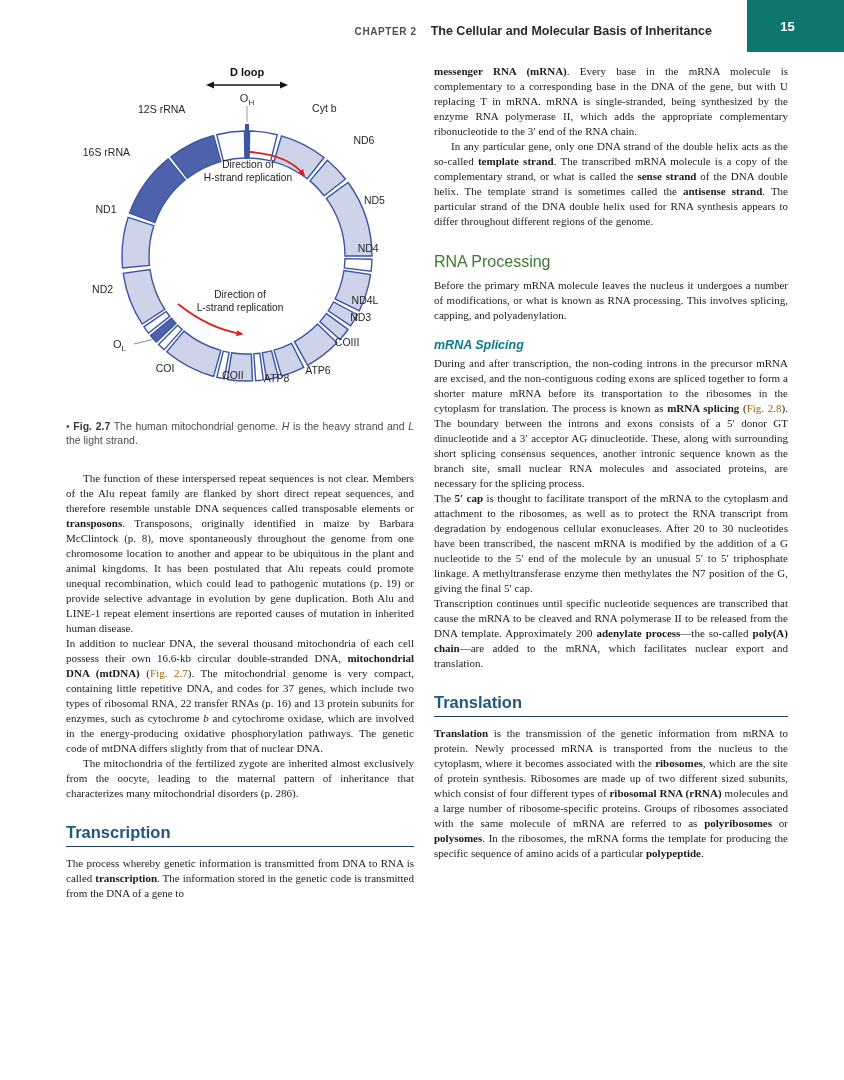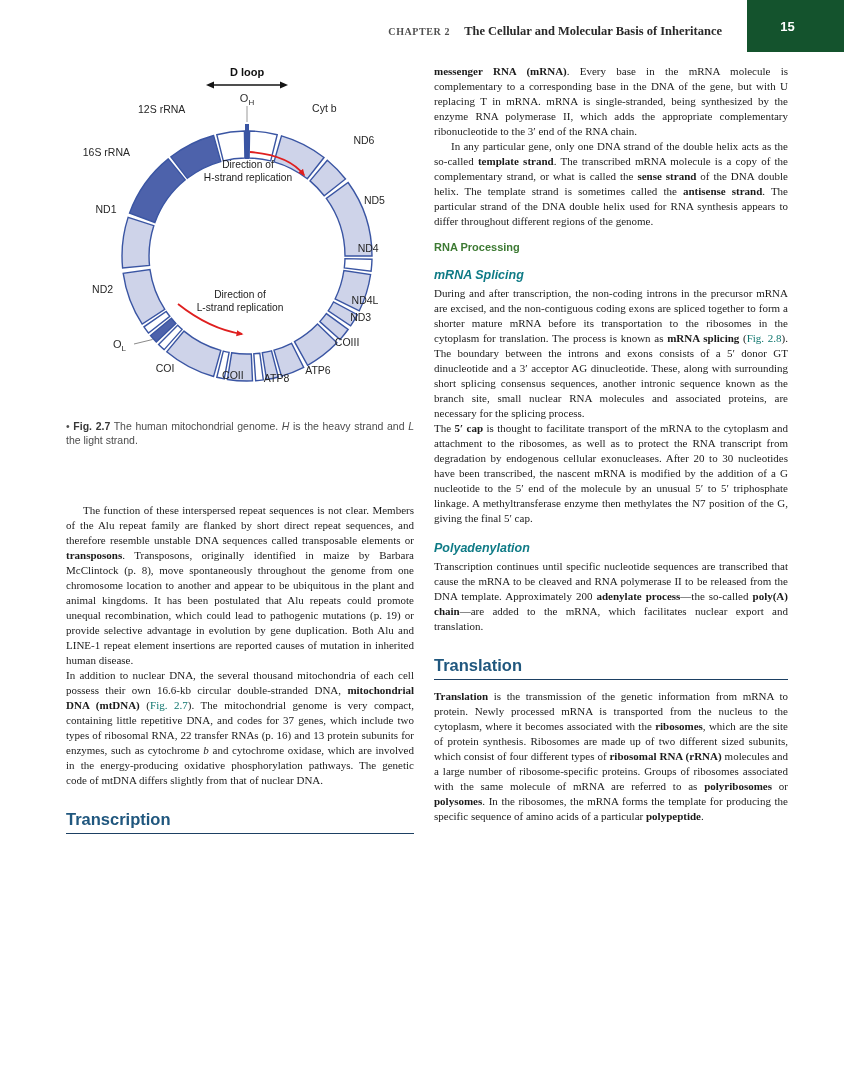--- a/index.html
+++ b/index.html
@@ -1,45 +1,45 @@
 <!DOCTYPE html>
 <html><head>
 <meta charset="utf-8">
 <style>
   html,body{margin:0;padding:0;}
   body{width:844px;height:1080px;background:#ffffff;position:relative;
        font-family:"Liberation Serif",serif;color:#1b1b1b;overflow:hidden;}
 
   
-  .header-text{position:absolute;top:21px;right:122px;font-family:Liberation Serif, serif;white-space:nowrap;}
+  .header-text{position:absolute;top:21px;right:132px;font-family:Liberation Sans, sans-serif;white-space:nowrap;}
   .chapter-label{font-size:10px;color:#4f4f4f;letter-spacing:.6px;font-weight:bold;margin-right:14px;}
   .chapter-title{font-size:12.5px;font-weight:bold;color:#2a2a2a;}
-  .page-num{position:absolute;top:0;right:0;width:97px;height:52px;background:#14532d;
+  .page-num{position:absolute;top:0;right:0;width:97px;height:52px;background:#0f766e;
             color:#fff;font-family:"Liberation Sans",sans-serif;font-weight:bold;font-size:13px;
             display:flex;align-items:center;justify-content:center;padding-right:16px;box-sizing:border-box;}
 
   
   .col{position:absolute;top:64px;}
   #col-left{left:66px;width:348px;}
   #col-right{left:434px;width:354px;}
 
   p.body{font-size:11px;line-height:15px;text-align:justify;margin:0;}
   p.indent{text-indent:17px;}
   .h-blue{font-family:"Liberation Sans",sans-serif;font-size:16.5px;font-weight:bold;color:#20577e;
           margin:22px 0 9px;padding-bottom:4px;border-bottom:1.5px solid #1d4063;}
-  .h-green{font-family:"Liberation Sans",sans-serif;font-size:11px;font-weight:bold;color:#3d7a33;margin:12px 0 7px;}
+  .h-green{font-family:"Liberation Sans",sans-serif;font-size:16px;font-weight:normal;color:#3d7a33;margin:24px 0 7px;}
   .h-teal{font-family:"Liberation Sans",sans-serif;font-size:12.5px;font-weight:bold;font-style:italic;
           color:#0f7b86;margin:15px 0 4px;}
-  .fig-link{color:#0f766e;margin-top:36px;}
+  .fig-link{color:#a16207;margin-top:36px;}
 
   
   .fig-caption{font-family:"Liberation Sans",sans-serif;font-size:10.5px;line-height:13.5px;color:#4d4d4d;
                text-align:justify;margin-top:20px;}
   .fig-caption b{color:#383838;}
-  #para-transposons{margin-top:56px;}
+  #para-transposons{margin-top:24px;}
   .seg-label{font-family:"Liberation Sans",sans-serif;font-size:10.5px;fill:#262626;}
   .dir-label{font-family:"Liberation Sans",sans-serif;font-size:10.2px;fill:#1c1c1c;text-anchor:middle;}
   .dloop-label{font-family:"Liberation Sans",sans-serif;font-size:11px;font-weight:bold;fill:#101010;text-anchor:middle;}
   .origin-label{font-family:"Liberation Sans",sans-serif;font-size:11px;fill:#2e2e2e;}
 </style>
 </head>
 <body>
 
 <div>
   <div class="header-text">
@@ -185,33 +185,35 @@
           <text x="174" y="234" class="dir-label">Direction of</text>
           <text x="174" y="247" class="dir-label">L-strand replication</text>
         </g>
     </svg>
     <figcaption class="fig-caption">• <b>Fig. 2.7</b>  The human mitochondrial genome. <i>H</i> is the heavy strand and <i>L</i> the light strand.</figcaption>
   </figure>
 
   <p class="body indent" id="para-transposons">The function of these interspersed repeat sequences is not clear. Members of the Alu repeat family are flanked by short direct repeat sequences, and therefore resemble unstable DNA sequences called transposable elements or <b>transposons</b>. Transposons, originally identified in maize by Barbara McClintock (p. 8), move spontaneously throughout the genome from one chromosome location to another and appear to be ubiquitous in the plant and animal kingdoms. It has been postulated that Alu repeats could promote unequal recombination, which could lead to pathogenic mutations (p. 19) or provide selective advantage in evolution by gene duplication. Both Alu and LINE-1 repeat element insertions are reported causes of mutation in inherited human disease.</p>
 
   <p class="body">In addition to nuclear DNA, the several thousand mitochondria of each cell possess their own 16.6-kb circular double-stranded DNA, <b>mitochondrial DNA (mtDNA)</b> (<span class="fig-link">Fig. 2.7</span>). The mitochondrial genome is very compact, containing little repetitive DNA, and codes for 37 genes, which include two types of ribosomal RNA, 22 transfer RNAs (p. 16) and 13 protein subunits for enzymes, such as cytochrome <i>b</i> and cytochrome oxidase, which are involved in the energy-producing oxidative phosphorylation pathways. The genetic code of mtDNA differs slightly from that of nuclear DNA.</p>
+  <p class="body indent">The mitochondria of the fertilized zygote are inherited almost exclusively from the oocyte, leading to the maternal pattern of inheritance that characterizes many mitochondrial disorders (p. 286).</p>
 
   <h1 class="h-blue">Transcription</h1>
+  <p class="body">The process whereby genetic information is transmitted from DNA to RNA is called <b>transcription</b>. The information stored in the genetic code is transmitted from the DNA of a gene to</p>
 </div>
 
 <div class="col" id="col-right">
   <p class="body"><b>messenger RNA (mRNA)</b>. Every base in the mRNA molecule is complementary to a corresponding base in the DNA of the gene, but with U replacing T in mRNA. mRNA is single-stranded, being synthesized by the enzyme RNA polymerase II, which adds the appropriate complementary ribonucleotide to the 3′ end of the RNA chain.</p>
   <p class="body indent">In any particular gene, only one DNA strand of the double helix acts as the so-called <b>template strand</b>. The transcribed mRNA molecule is a copy of the complementary strand, or what is called the <b>sense strand</b> of the DNA double helix. The template strand is sometimes called the <b>antisense strand</b>. The particular strand of the DNA double helix used for RNA synthesis appears to differ throughout different regions of the genome.</p>
 
   <h2 class="h-green">RNA Processing</h2>
+  <p class="body">Before the primary mRNA molecule leaves the nucleus it undergoes a number of modifications, or what is known as RNA processing. This involves splicing, capping, and polyadenylation.</p>
 
   <h3 class="h-teal">mRNA Splicing</h3>
   <p class="body">During and after transcription, the non-coding introns in the precursor mRNA are excised, and the non-contiguous coding exons are spliced together to form a shorter mature mRNA before its transportation to the ribosomes in the cytoplasm for translation. The process is known as <b>mRNA splicing</b> (<span class="fig-link">Fig. 2.8</span>). The boundary between the introns and exons consists of a 5′ donor GT dinucleotide and a 3′ acceptor AG dinucleotide. These, along with surrounding short splicing consensus sequences, another intronic sequence known as the branch site, small nuclear RNA molecules and associated proteins, are necessary for the splicing process.</p>
 
   <p class="body">The <b>5′ cap</b> is thought to facilitate transport of the mRNA to the cytoplasm and attachment to the ribosomes, as well as to protect the RNA transcript from degradation by endogenous cellular exonucleases. After 20 to 30 nucleotides have been transcribed, the nascent mRNA is modified by the addition of a G nucleotide to the 5′ end of the molecule by an unusual 5′ to 5′ triphosphate linkage. A methyltransferase enzyme then methylates the N7 position of the G, giving the final 5′ cap.</p>
 
-  <h3 class="h-teal">Polyadenylation</h3>
   <p class="body">Transcription continues until specific nucleotide sequences are transcribed that cause the mRNA to be cleaved and RNA polymerase II to be released from the DNA template. Approximately 200 <b>adenylate process</b>—the so-called <b>poly(A) chain</b>—are added to the mRNA, which facilitates nuclear export and translation.</p>
 
   <h1 class="h-blue">Translation</h1>
   <p class="body"><b>Translation</b> is the transmission of the genetic information from mRNA to protein. Newly processed mRNA is transported from the nucleus to the cytoplasm, where it becomes associated with the <b>ribosomes</b>, which are the site of protein synthesis. Ribosomes are made up of two different sized subunits, which consist of four different types of <b>ribosomal RNA (rRNA)</b> molecules and a large number of ribosome-specific proteins. Groups of ribosomes associated with the same molecule of mRNA are referred to as <b>polyribosomes</b> or <b>polysomes</b>. In the ribosomes, the mRNA forms the template for producing the specific sequence of amino acids of a particular <b>polypeptide</b>.</p>
 </div>
 
 </body></html>

